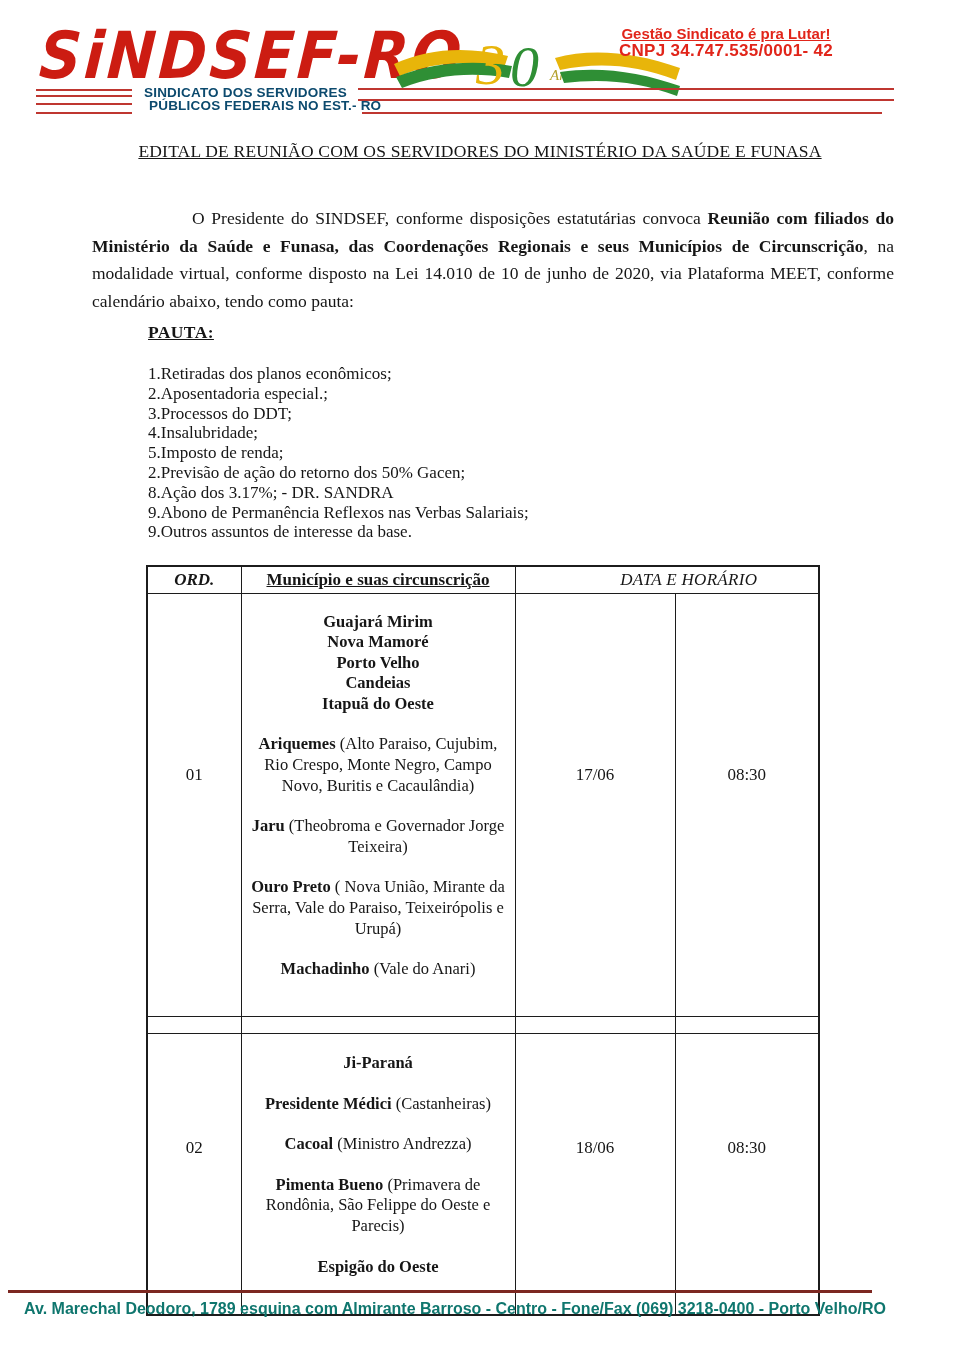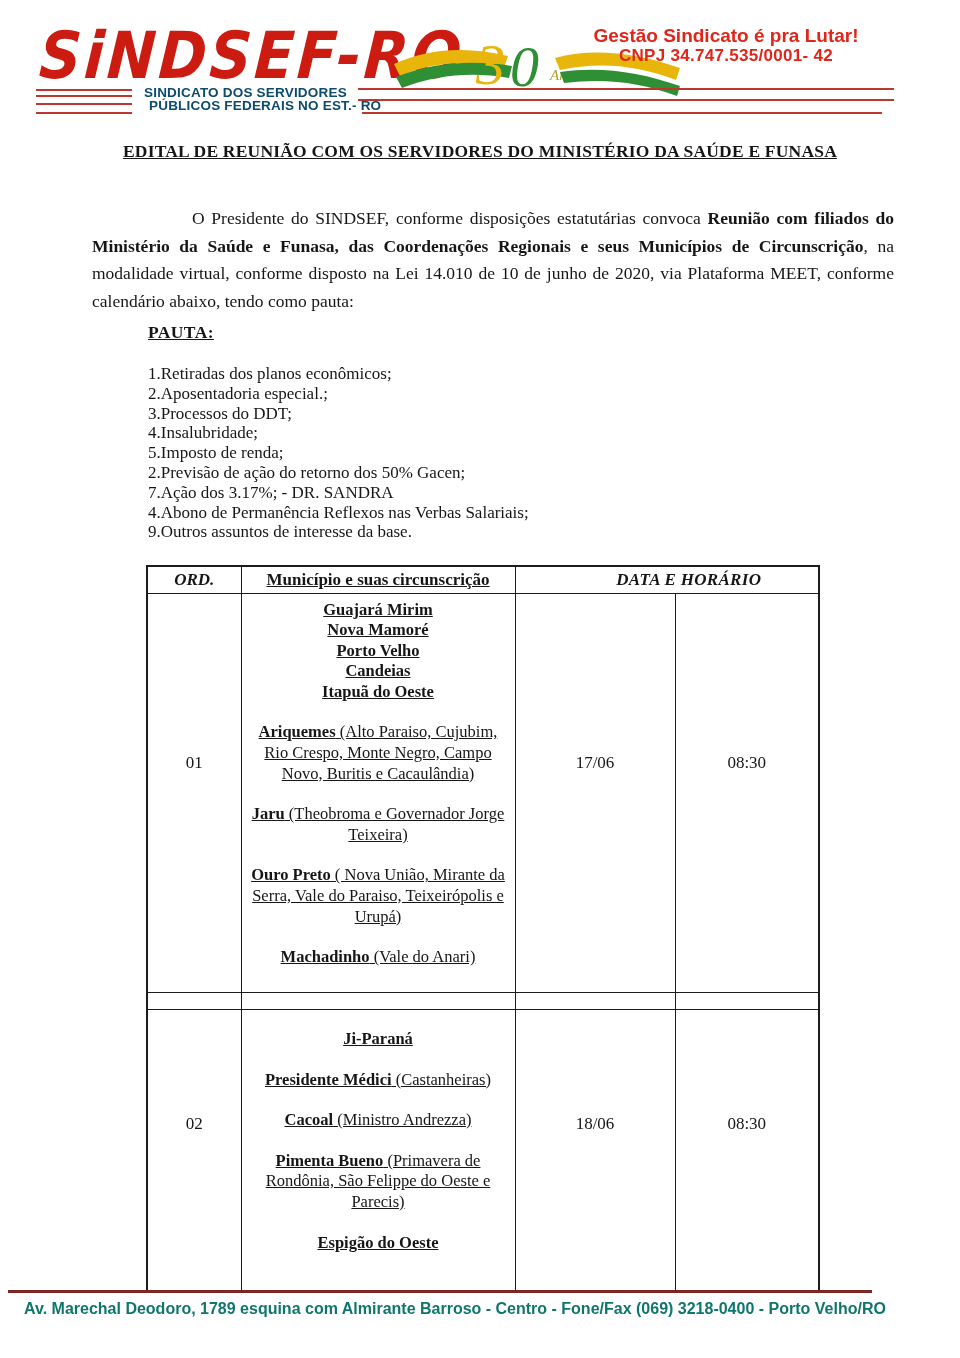--- a/index.html
+++ b/index.html
@@ -16,36 +16,36 @@
     font-size:58px; letter-spacing:3px; color:#cc1c12;
     transform:scaleY(1.12) skewX(-4deg); transform-origin:left top;
     white-space:nowrap;
   }
   .ribbon-svg{ position:absolute; top:24px; left:392px; }
   .slogan-block{
     position:absolute; top:26px; left:558px; width:336px; text-align:center;
     font-family:"Liberation Sans", sans-serif; font-weight:bold; color:#e1251a;
     line-height:1.08;
   }
-  .slogan-line1{ font-size:19px; white-space:nowrap; }
+  .slogan-line1{ font-size:15px; white-space:nowrap;text-decoration:underline; }
   .slogan-line2{ font-size:23px; word-spacing:42px; }
   .slogan-line3{ font-size:17px; letter-spacing:.3px; white-space:nowrap; }
 
   .sub-caption{
     position:absolute; top:86px; left:144px; width:230px;
     font-family:"Liberation Sans", sans-serif; font-weight:bold; color:#0c4a6e;
     font-size:13.5px; letter-spacing:.2px; line-height:13px; white-space:nowrap;
   }
   .sub-caption .l2{ padding-left:5px; }
   .hline{ position:absolute; height:2px; background:#bf3630; }
 
   
   .doc-title{
     position:absolute; top:141px; left:0; width:100%; text-align:center;
-    font-size:17.5px; font-weight:bold; text-decoration:underline; letter-spacing:.2px;
+    font-size:17.5px; font-weight:normal; text-decoration:underline; letter-spacing:.2px;
   }
   .intro-par{
     position:absolute; top:205px; left:92px; width:802px;
     font-size:17.5px; line-height:27.6px; text-align:justify; text-indent:100px;
   }
   .pauta-heading{
     position:absolute; top:322px; left:148px;
     font-size:17.5px; font-weight:bold; text-decoration:underline; letter-spacing:.4px;
   }
   .pauta-list{ position:absolute; top:364px; left:148px; font-size:17px; }
@@ -54,28 +54,28 @@
   
   .schedule{
     position:absolute; top:565px; left:146px; width:672px;
     border-collapse:collapse; table-layout:fixed;
     font-size:17px;
   }
   .schedule td{ border:1px solid #1c1c1c; text-align:center; vertical-align:middle; }
   .schedule { border:2px solid #1c1c1c; }
   .h-ord{ font-weight:bold; font-style:italic; }
   .h-muni{ font-weight:bold; text-decoration:underline; }
-  .h-dh{ font-weight:bold; font-style:italic; letter-spacing:.3px;padding-left:44px; }
+  .h-dh{ font-weight:normal; font-style:italic; letter-spacing:.3px;padding-left:44px; }
   .row-hdr td{ height:27px; }
   .row-1 > td{ height:368px; }
   .row-sp > td{ height:17px; }
   .row-2 > td{ height:282px; }
   .lift1{ padding-bottom:60px; }
   .lift2{ padding-bottom:52px; }
-  .c-muni{ padding:4px 6px;text-decoration:underline; }
+  .c-muni{ padding:16px 6px; }
   .muni-block{ margin:20px 0; line-height:20.6px; font-size:16.5px; }
   .muni-block:first-child{ margin-top:2px; }
   .muni-block b{ white-space:pre-line; }
 
   
   .footer-rule{ position:absolute; top:1290px; left:8px; width:864px; height:3px; background:#7c2721; }
   .footer-text{
     position:absolute; top:1300px; left:24px; width:920px;
     font-family:"Liberation Sans", sans-serif; font-weight:bold; font-size:16px;
     color:#0f766e; white-space:nowrap;
@@ -121,22 +121,22 @@
 
 <div class="pauta-heading">PAUTA:</div>
 
 <div class="pauta-list">
     <div class="pauta-item">1.Retiradas dos planos econômicos;</div>
     <div class="pauta-item">2.Aposentadoria especial.;</div>
     <div class="pauta-item">3.Processos do DDT;</div>
     <div class="pauta-item">4.Insalubridade;</div>
     <div class="pauta-item">5.Imposto de renda;</div>
     <div class="pauta-item">2.Previsão de ação do retorno dos 50% Gacen;</div>
-    <div class="pauta-item">7.Ação dos 3.17%; - DR. SANDRA</div>
-    <div class="pauta-item">4.Abono de Permanência Reflexos nas Verbas Salariais;</div>
+    <div class="pauta-item">8.Ação dos 3.17%; - DR. SANDRA</div>
+    <div class="pauta-item">9.Abono de Permanência Reflexos nas Verbas Salariais;</div>
     <div class="pauta-item">9.Outros assuntos de interesse da base.</div>
   </div>
 
 <table class="schedule">
   <colgroup>
     <col style="width:94px">
       <col style="width:274px">
       <col style="width:160px">
       <col style="width:144px">
   </colgroup>

